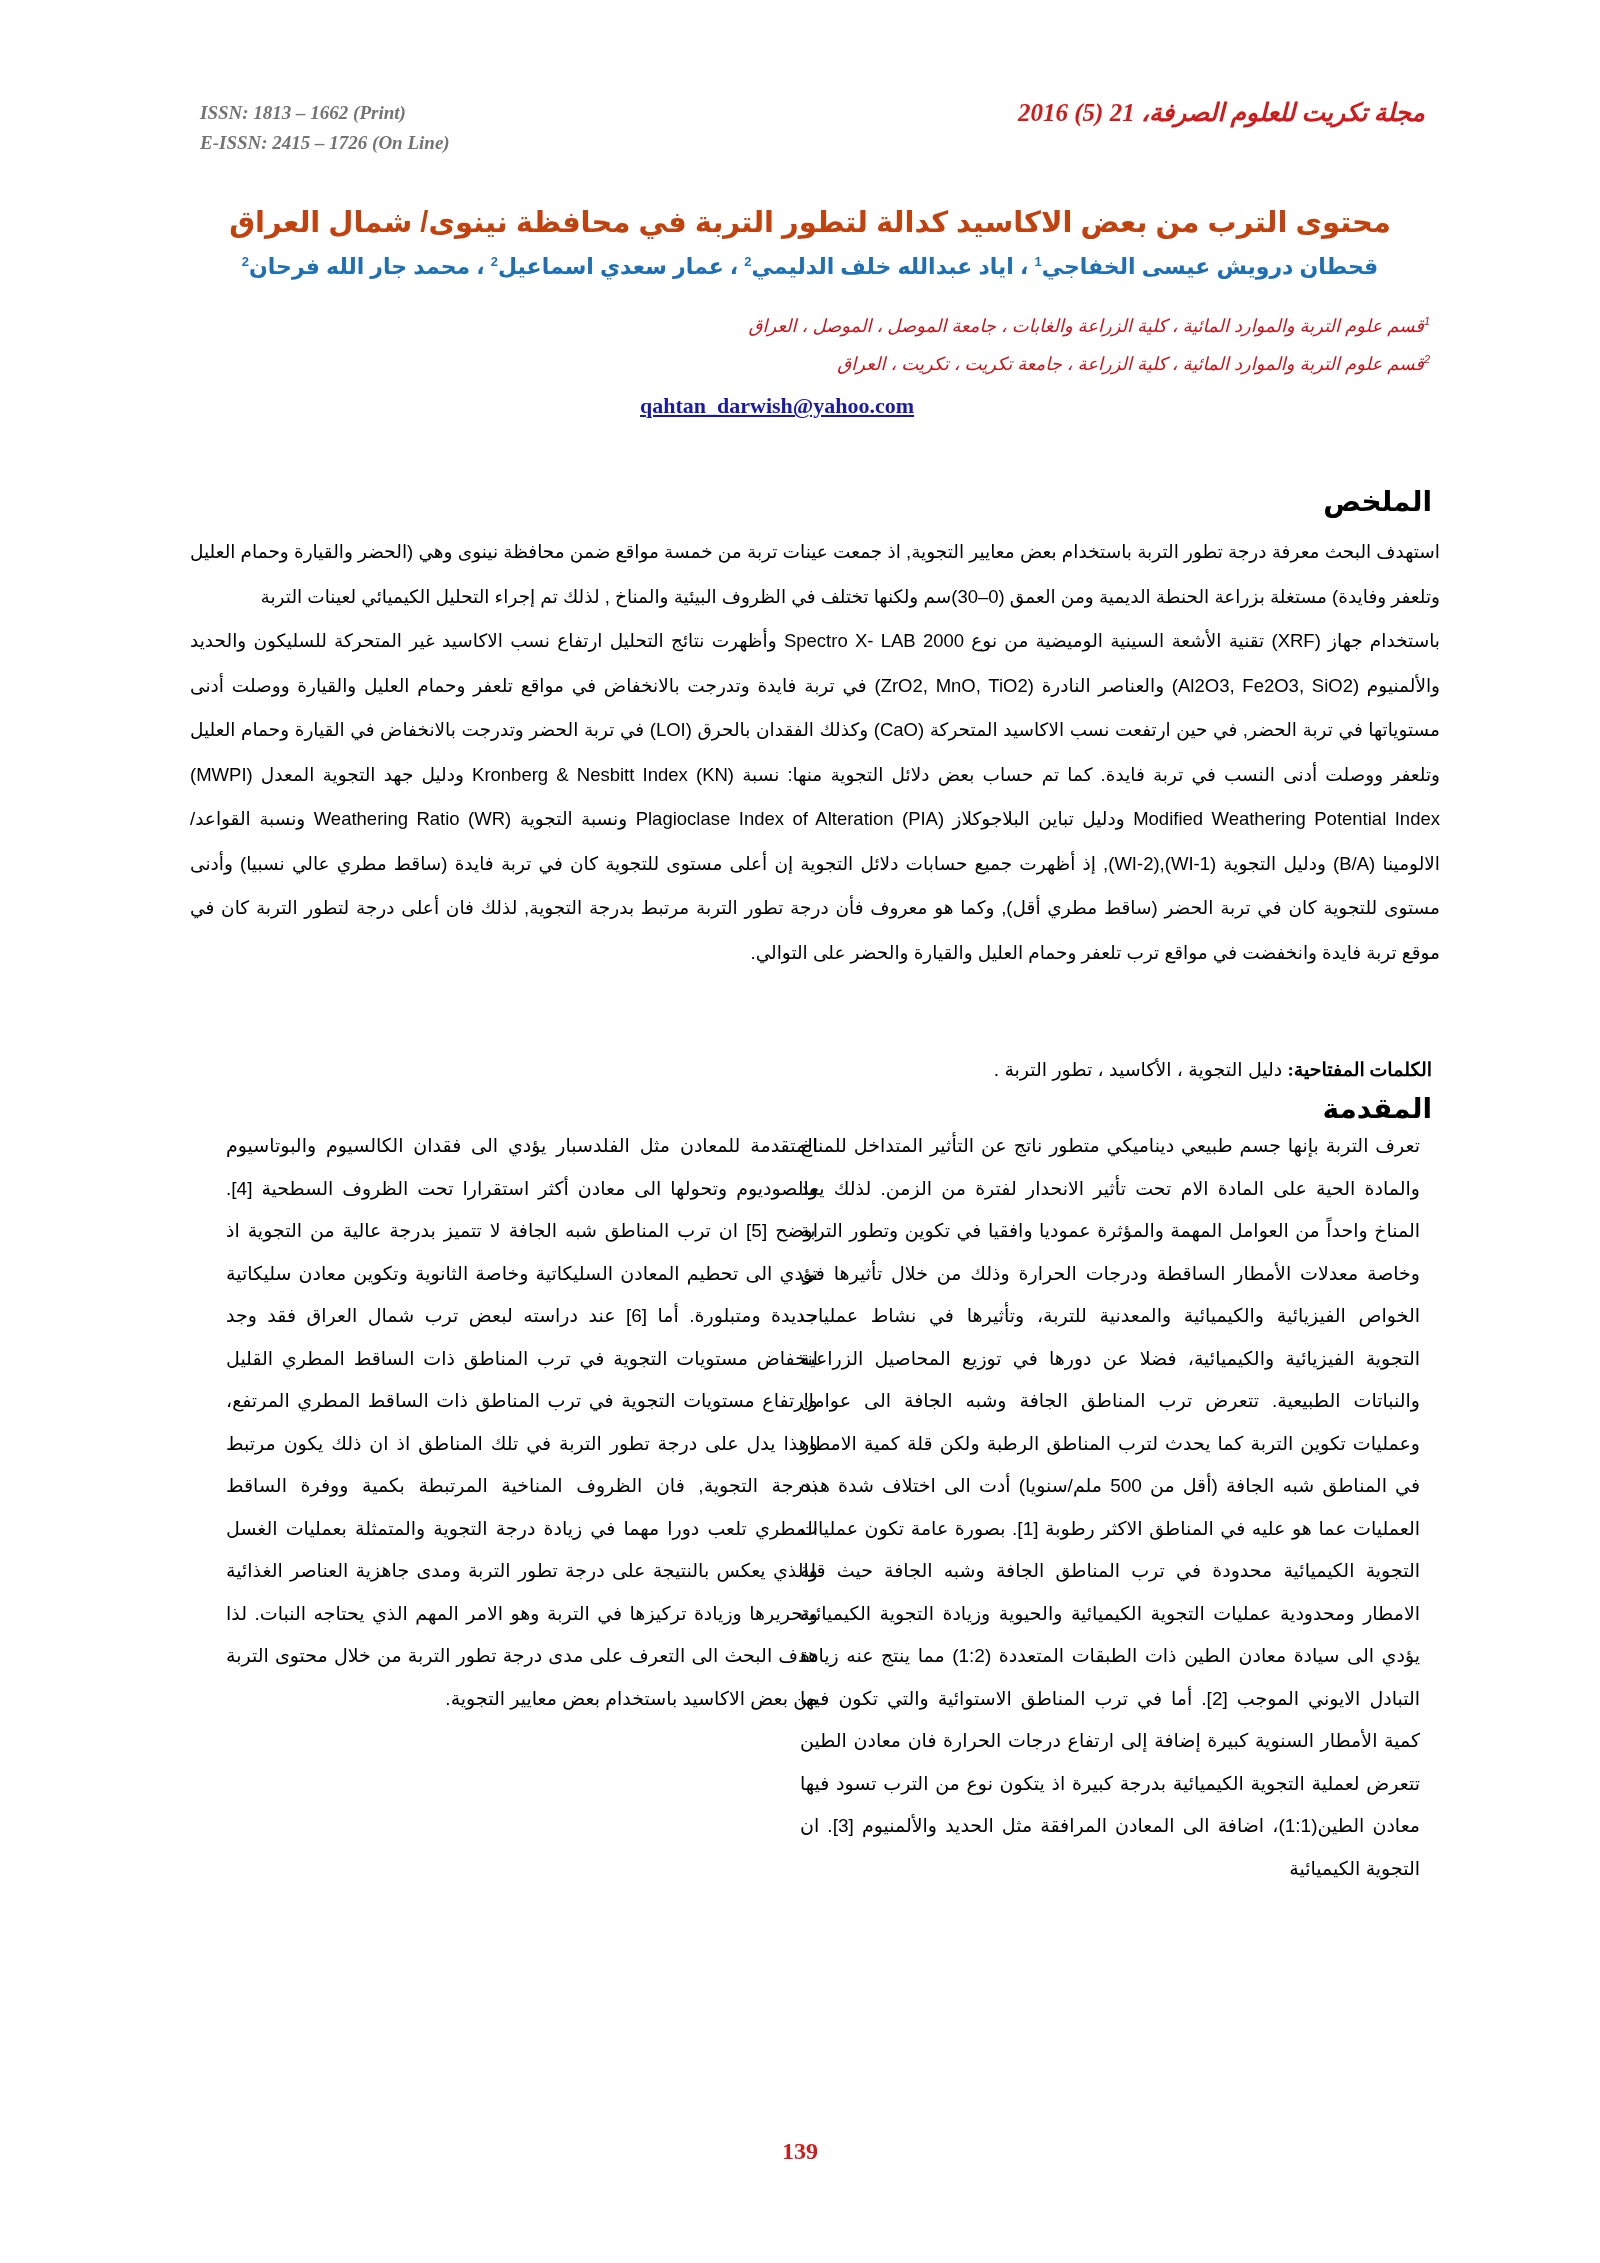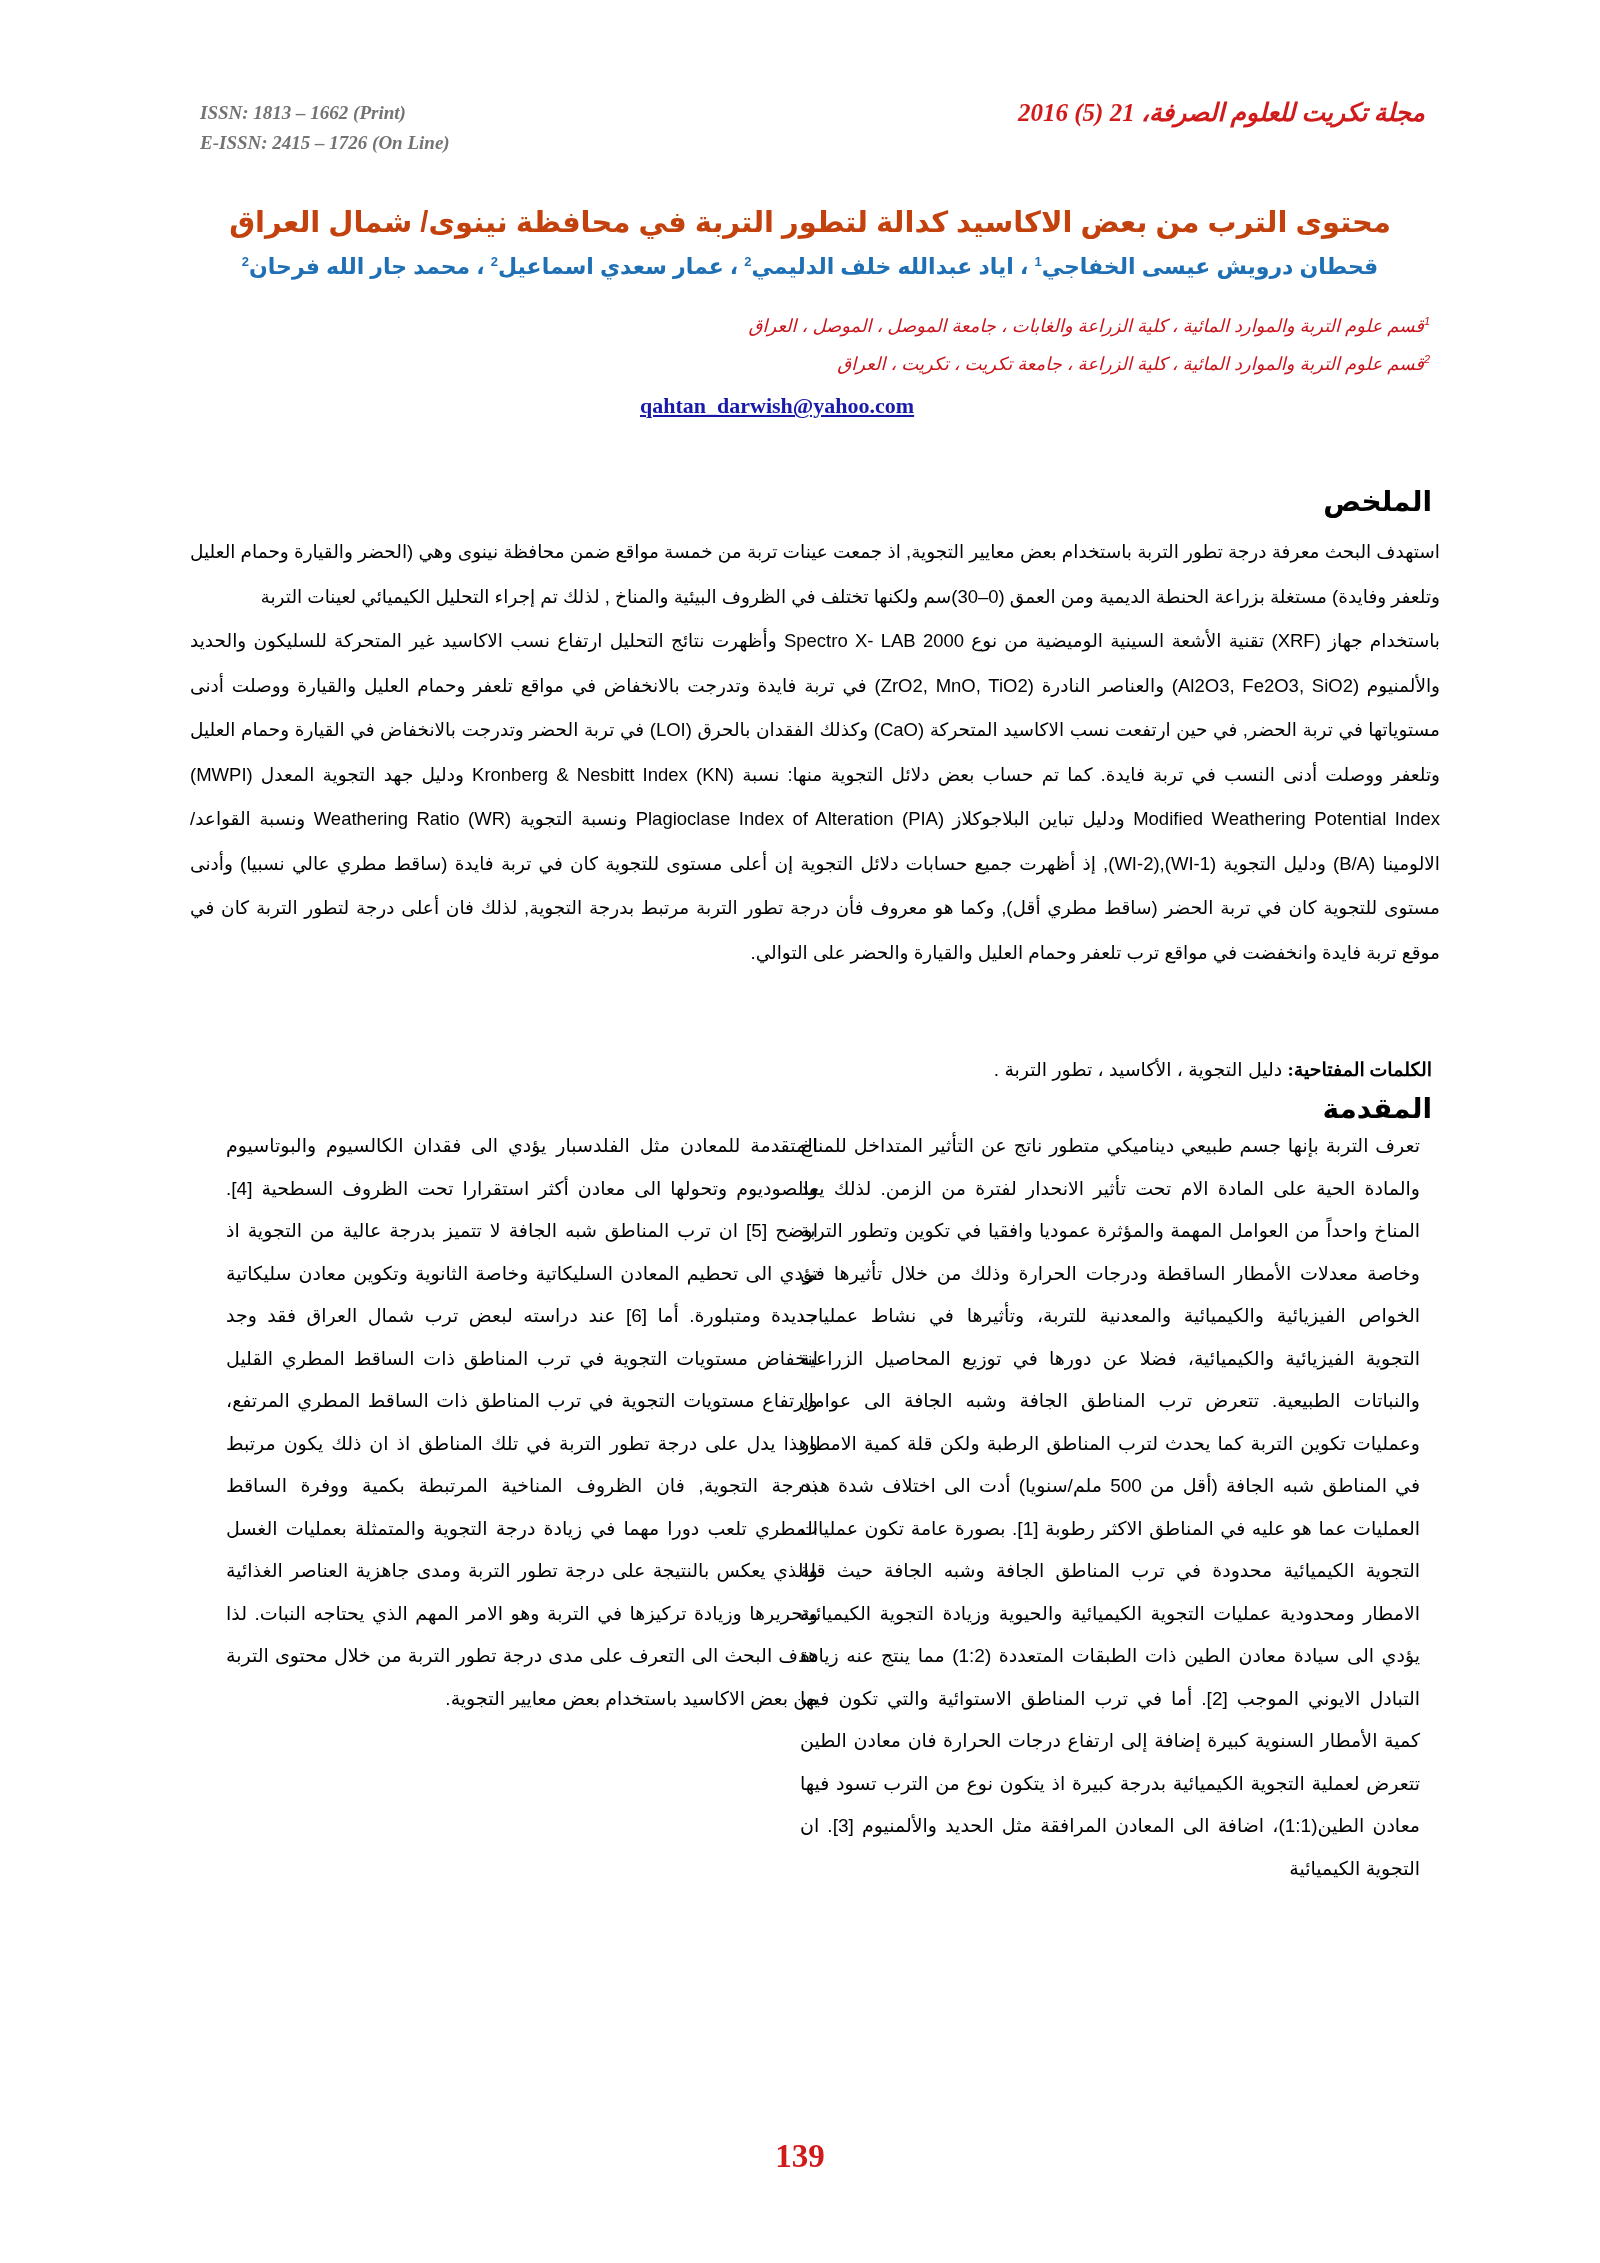--- a/index.html
+++ b/index.html
@@ -29,21 +29,21 @@
     .abstract p { margin: 0; }
     .keywords { position: absolute; right: 168px; top: 1058px; direction: rtl; font-size: 19px; }
     .keywords b { font-weight: bold; font-family: Liberation Serif, serif; }
     .col { position: absolute; direction: rtl; text-align: justify; text-align-last: right;
            font-size: 19px; line-height: 42.5px; }
     .col p { margin: 0; }
     .col-right { left: 800px; width: 620px; top: 1125px; }
     .col-left { left: 200px; width: 592px; top: 1125px; margin-left: 26px; }
     .col-h { font-weight: bold; font-size: 20px; }
     .page-num { position: absolute; left: 0; width: 1600px; top: 2138px; text-align: center;
-                color: #d11a1a; font-family: "Liberation Serif", serif; font-weight: bold; font-size: 33px; }
+                color: #d11a1a; font-family: "Liberation Serif", serif; font-weight: bold; font-size: 24px; }
   </style>
 </head>
 <body>
 
 <div class="hdr-left">
   <div>ISSN: 1813 – 1662 (Print)</div>
   <div>E-ISSN: 2415 – 1726 (On Line)</div>
 </div>
 <div class="hdr-right">مجلة تكريت للعلوم الصرفة، 21 (5) 2016</div>
 

